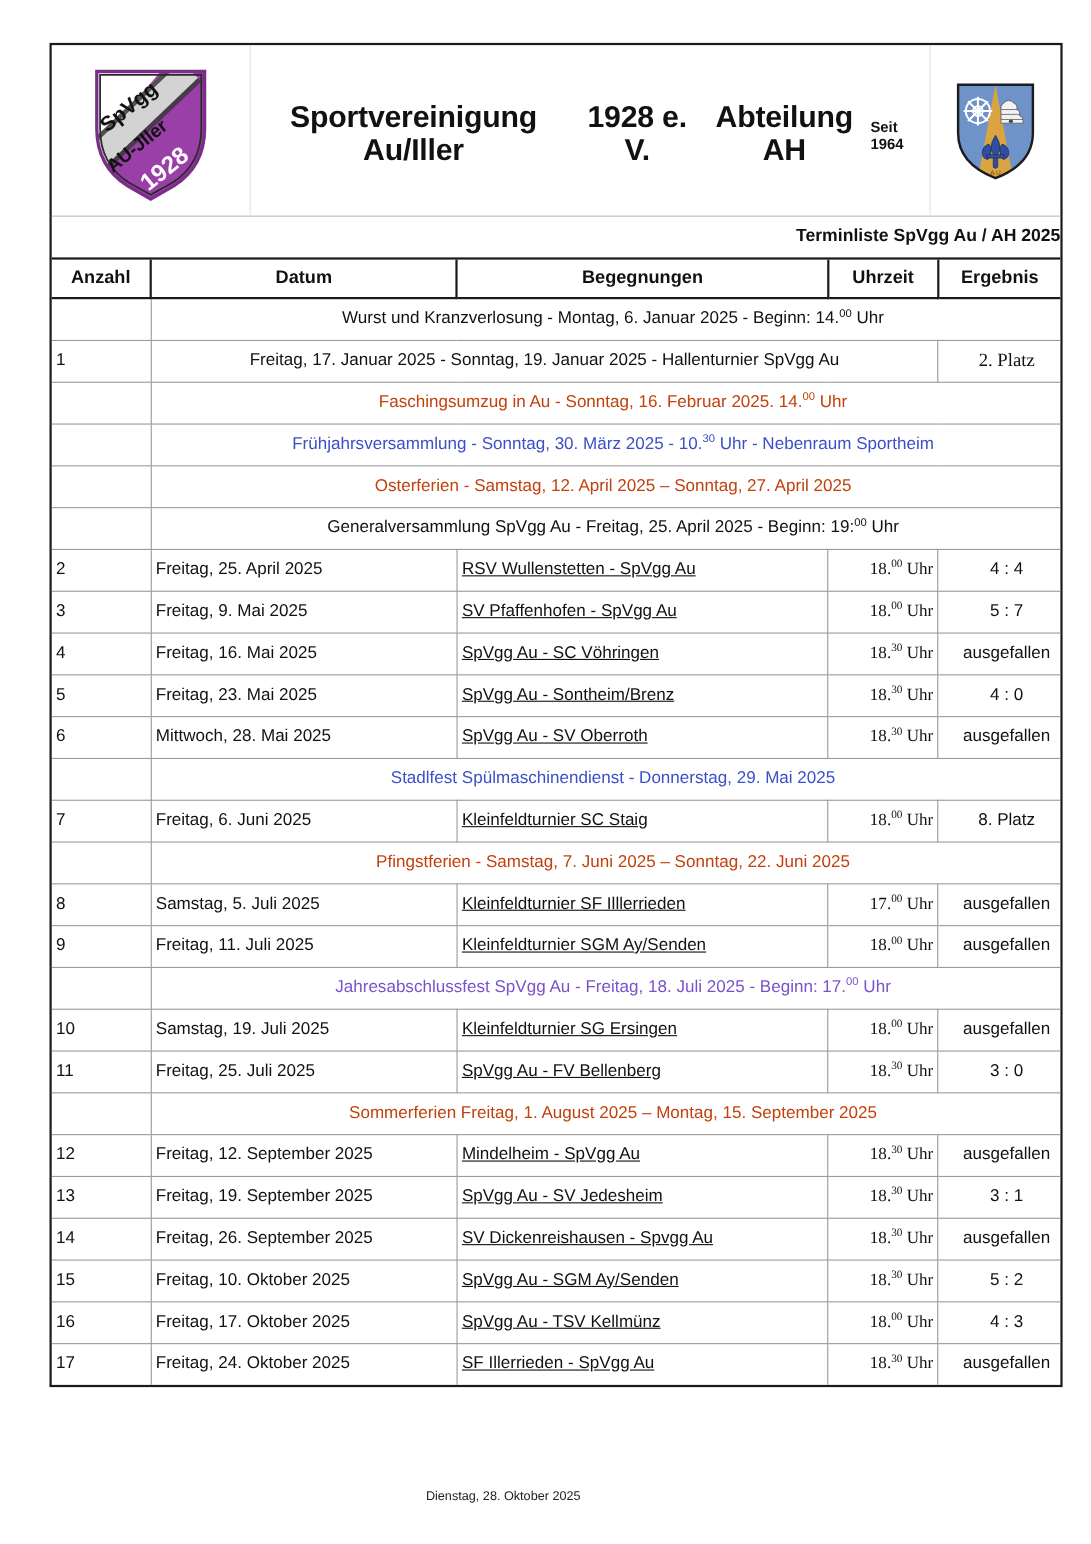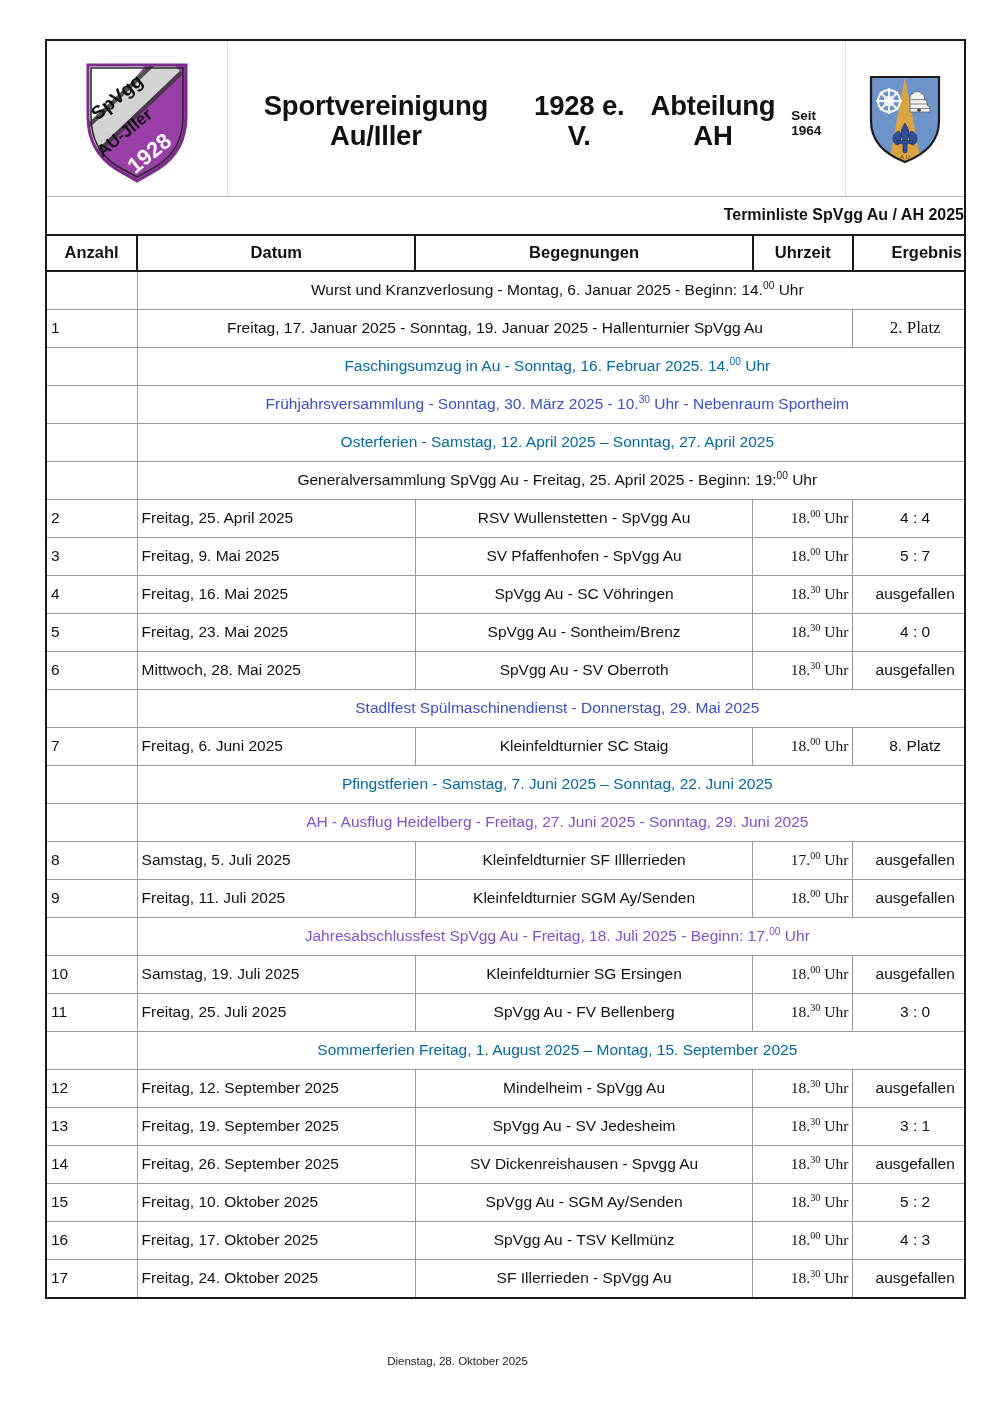--- a/index.html
+++ b/index.html
@@ -76,45 +76,45 @@
   table.sched col.c-erg{width:111px;}
 
   table.sched th{
     font-weight:bold;font-size:16.5px;
     padding:7px 2px 8px 2px;
     text-align:center;
     border-right:2px solid #1a1a1a;
     border-bottom:2.5px solid #1a1a1a;
     color:#111;
   }
-  table.sched th:last-child{border-right:none;text-align:right;}
+  table.sched th:last-child{border-right:none;}
 
   table.sched td{
     border-right:1.5px solid #9a9a9a;
     border-bottom:1.5px solid #9a9a9a;
     padding:8px 4px 9px 4px;
     height:20px;
     vertical-align:middle;
     color:#111;
   }
   table.sched td:last-child{border-right:none;padding-left:17px;}
   table.sched tr:last-child td{border-bottom:none;}
 
   td.anzahl{text-align:left;padding-left:12px;}
   td.datum{text-align:left;padding-left:14px;}
-  td.beg{text-align:center;}
+  td.beg{text-decoration:underline;}
   td.uhr{text-align:right;white-space:nowrap;font-family:Liberation Serif, serif;}
   td.erg{text-align:center;}
 
   
   td.event{
     text-align:center;
     padding:9px 6px 10px 6px;
   }
-  td.event.c-red{color:#0369a1;}
+  td.event.c-red{color:#c2410c;}
   td.event.c-blue{color:#3B4FC8;}
   td.event.c-purple{color:#7A52CC;}
   td.event.c-black{color:#111;}
 
   .sup{font-size:0.66em;vertical-align:super;line-height:0;}
   .serif{font-family:"Liberation Serif", serif;font-size:17px;}
 
   
   .footer{
     position:absolute;left:0;top:1355px;width:915px;
@@ -296,24 +296,20 @@
             <td class="datum">Freitag, 6. Juni 2025</td>
             <td class="beg">Kleinfeldturnier SC Staig</td>
             <td class="uhr">18.<span class="sup">00</span> Uhr</td>
             <td class="erg">8. Platz</td>
           </tr>
           <tr>
             <td class="anzahl"></td>
             <td class="event c-red" colspan="4">Pfingstferien - Samstag, 7. Juni 2025  –  Sonntag, 22. Juni 2025</td>
           </tr>
           <tr>
-            <td class="anzahl"></td>
-            <td class="event c-purple" colspan="4">AH - Ausflug Heidelberg  -  Freitag, 27. Juni 2025   -   Sonntag, 29. Juni 2025</td>
-          </tr>
-          <tr>
             <td class="anzahl">8</td>
             <td class="datum">Samstag, 5. Juli 2025</td>
             <td class="beg">Kleinfeldturnier SF Illlerrieden</td>
             <td class="uhr">17.<span class="sup">00</span> Uhr</td>
             <td class="erg">ausgefallen</td>
           </tr>
           <tr>
             <td class="anzahl">9</td>
             <td class="datum">Freitag, 11. Juli 2025</td>
             <td class="beg">Kleinfeldturnier SGM Ay/Senden</td>

